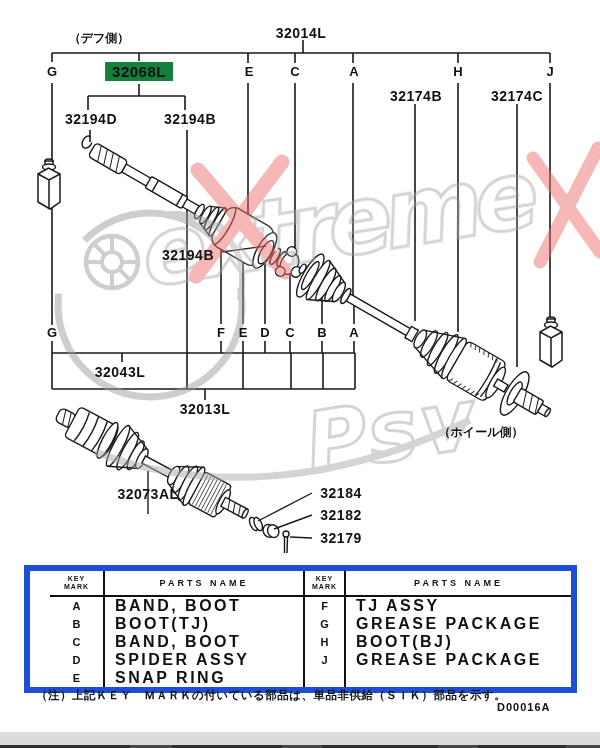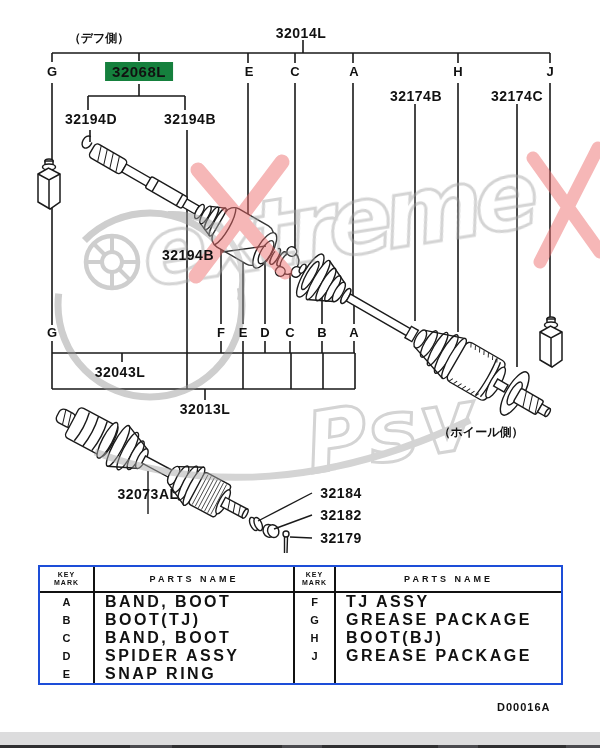--- a/index.html
+++ b/index.html
@@ -5,23 +5,23 @@
   html,body{margin:0;padding:0;background:#ffffff;}
   #page{position:relative;width:600px;height:748px;background:#ffffff;overflow:hidden;
         font-family:"Liberation Sans","DejaVu Sans",sans-serif;color:#111;}
   svg{position:absolute;left:0;top:0;}
   .lbl{position:absolute;transform:translateX(-50%);font-weight:bold;font-size:14px;
        letter-spacing:.5px;white-space:nowrap;color:#111;z-index:3;}
   .key{font-size:13px;letter-spacing:0;}
   .jp{font-size:12px;letter-spacing:0;}
   .hl{background:#15803d;padding:1px 7px;font-size:15px;}
   
-  #ptable{position:absolute;left:38px;top:565px;width:521px;border:2px solid #1d4ed8;
+  #ptable{position:absolute;left:24px;top:565px;width:521px;border:6px solid #1d4ed8;
           display:grid;grid-template-columns:55px 200px 41px 1fr;
-          grid-template-rows:26px repeat(5,18px);z-index:3;background:transparent;}
+          grid-template-rows:26px repeat(5,18px);z-index:3;background:transparent;padding-left:20px;}
   #ptable .cell{display:flex;align-items:center;font-weight:bold;}
   #ptable .rb{border-right:2px solid #111;}
   #ptable .hb{border-bottom:2px solid #111;}
   #ptable .hmark{flex-direction:column;justify-content:center;font-size:7px;line-height:8px;letter-spacing:1px;}
   #ptable .hname{justify-content:center;font-size:9px;letter-spacing:3px;}
   #ptable .mark{justify-content:center;font-size:11px;}
   #ptable .name{padding-left:10px;font-size:16px;letter-spacing:2.5px;white-space:nowrap;overflow:hidden;}
   #note{position:absolute;left:36px;top:688px;font-size:11.5px;font-weight:bold;letter-spacing:.5px;z-index:3;}
   #doccode{position:absolute;left:497px;top:701px;font-size:11px;font-weight:bold;letter-spacing:1px;z-index:3;}
   #footer-gray{position:absolute;left:0;top:732px;width:600px;height:13px;background:#dcdcdd;z-index:4;}
@@ -284,20 +284,21 @@
     <div class="cell rb name">SPIDER ASSY</div>
     <div class="cell rb mark">J</div>
     <div class="cell name">GREASE PACKAGE</div>
 
     <div class="cell rb mark">E</div>
     <div class="cell rb name">SNAP RING</div>
     <div class="cell rb mark"></div>
     <div class="cell name"></div>
   </div>
 
+  <div id="note">（注）上記ＫＥＹ　ＭＡＲＫの付いている部品は、単品非供給（ＳＩＫ）部品を示す。</div>
   <div id="doccode">D00016A</div>
 
   <div id="footer-gray"></div>
   <div id="footer-dark">
     <div class="fseg" style="left:130px;width:42px"></div>
     <div class="fseg" style="left:282px;width:40px"></div>
     <div class="fseg" style="left:438px;width:40px"></div>
     <div class="fseg" style="left:566px;width:34px"></div>
   </div>
 </div>

